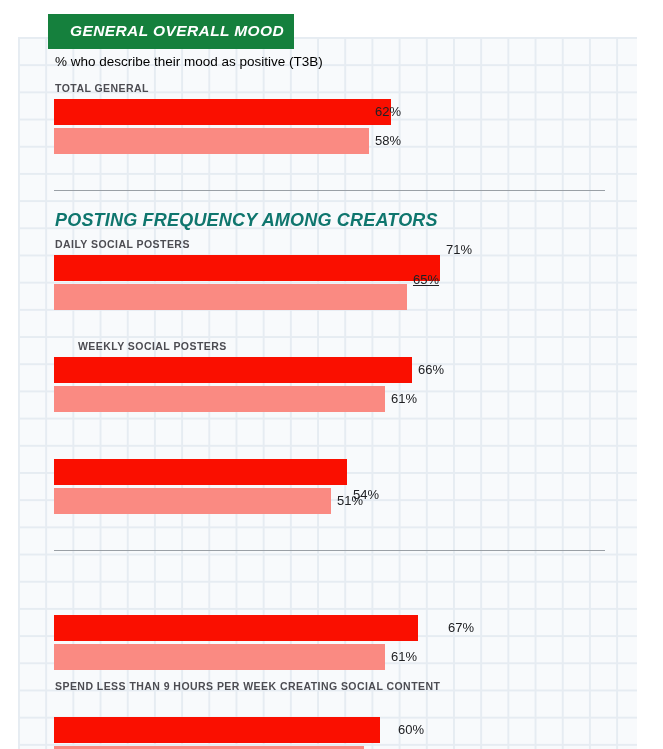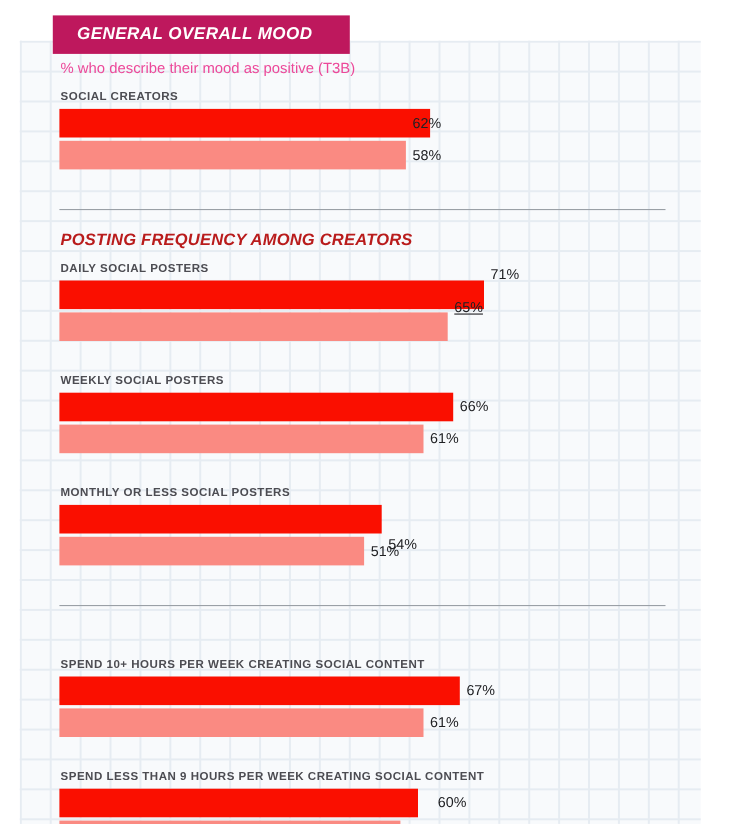--- a/index.html
+++ b/index.html
@@ -20,47 +20,47 @@
       linear-gradient(to right,#e6ecf2 0px,#e6ecf2 2px,transparent 2px),
       linear-gradient(to bottom,#e6ecf2 0px,#e6ecf2 2px,transparent 2px);
     background-size:27.2px 27.2px;
     background-position:0 0;
     z-index:0;
   }
   #content{position:absolute;inset:0;z-index:2;}
 
   .title-banner{
     position:absolute;left:48px;top:14px;
-    background:#be185d;
-    padding:8px 34px 9px 22px;
+    background:#15803d;
+    padding:8px 10px 9px 22px;
     z-index:5;
   }
   .title-banner span{
     display:block;
     color:#ffffff;
     font-size:15.5px;
     font-weight:bold;
     font-style:italic;
     letter-spacing:.4px;
     white-space:nowrap;
   }
 
   .subtitle{
     position:absolute;left:55px;top:54px;
     font-size:13.5px;
-    color:#ec4899;
+    color:#000000;
     white-space:nowrap;
   }
 
   .section-title{
     position:absolute;left:55px;
-    font-size:15px;
+    font-size:18px;
     font-weight:bold;
     font-style:italic;
-    color:#b91c1c;
+    color:#0f766e;
     letter-spacing:.2px;
     white-space:nowrap;
   }
 
   .divider{
     position:absolute;left:54px;
     width:551px;height:1px;
     background:#9aa0a6;
   }
 
@@ -95,46 +95,44 @@
 <div id="grid-backdrop"></div>
 
 <div id="content">
 
   <div class="title-banner">
     <span>GENERAL OVERALL MOOD</span>
   </div>
 
   <div class="subtitle">% who describe their mood as positive (T3B)</div>
 
-<div class="group-label" style="top: 82px;">SOCIAL CREATORS</div>
+<div class="group-label" style="top: 82px;">TOTAL GENERAL</div>
     <div class="bar primary" style="top: 99px; width: 337px; height: 26px; background: rgb(250, 15, 0);"></div>
     <div class="bar-value" style="top: 99px; left: 375px;">62%</div>
     <div class="bar secondary" style="top: 128px; width: 315px; height: 26px; background: rgb(250, 138, 130);"></div>
     <div class="bar-value" style="top: 128px; left: 375px;">58%</div>
     <div class="divider" style="top: 190px;"></div>
     <div class="section-title" style="top: 210px;">POSTING FREQUENCY AMONG CREATORS</div>
     <div class="group-label" style="top: 238px;">DAILY SOCIAL POSTERS</div>
     <div class="bar primary" style="top: 255px; width: 386px; height: 26px; background: rgb(250, 15, 0);"></div>
     <div class="bar-value" style="top: 237px; left: 446px;">71%</div>
     <div class="bar secondary" style="top: 284px; width: 353px; height: 26px; background: rgb(250, 138, 130);"></div>
     <div class="bar-value" style="top: 267px; left: 413px; text-decoration: underline;">65%</div>
-    <div class="group-label" style="top: 340px;">WEEKLY SOCIAL POSTERS</div>
+    <div class="group-label" style="top: 340px; margin-left: 23px;">WEEKLY SOCIAL POSTERS</div>
     <div class="bar primary" style="top: 357px; width: 358px; height: 26px; background: rgb(250, 15, 0);"></div>
     <div class="bar-value" style="top: 357px; left: 418px;">66%</div>
     <div class="bar secondary" style="top: 386px; width: 331px; height: 26px; background: rgb(250, 138, 130);"></div>
     <div class="bar-value" style="top: 386px; left: 391px;">61%</div>
-    <div class="group-label" style="top: 442px;">MONTHLY OR LESS SOCIAL POSTERS</div>
     <div class="bar primary" style="top: 459px; width: 293px; height: 26px; background: rgb(250, 15, 0);"></div>
     <div class="bar-value" style="top: 482px; left: 353px;">54%</div>
     <div class="bar secondary" style="top: 488px; width: 277px; height: 26px; background: rgb(250, 138, 130);"></div>
     <div class="bar-value" style="top: 488px; left: 337px;">51%</div>
     <div class="divider" style="top: 550px;"></div>
-    <div class="group-label" style="top: 598px;">SPEND 10+ HOURS PER WEEK CREATING SOCIAL CONTENT</div>
     <div class="bar primary" style="top: 615px; width: 364px; height: 26px; background: rgb(250, 15, 0);"></div>
-    <div class="bar-value" style="top: 615px; left: 424px;">67%</div>
+    <div class="bar-value" style="top: 615px; left: 448px;">67%</div>
     <div class="bar secondary" style="top: 644px; width: 331px; height: 26px; background: rgb(250, 138, 130);"></div>
     <div class="bar-value" style="top: 644px; left: 391px;">61%</div>
-    <div class="group-label" style="top: 680px; margin-top: 20px;">SPEND LESS THAN 9 HOURS PER WEEK CREATING SOCIAL CONTENT</div>
+    <div class="group-label" style="top: 680px;">SPEND LESS THAN 9 HOURS PER WEEK CREATING SOCIAL CONTENT</div>
     <div class="bar primary" style="top: 717px; width: 326px; height: 26px; background: rgb(250, 15, 0);"></div>
     <div class="bar-value" style="top: 717px; left: 386px; margin-left: 12px;">60%</div>
     <div class="bar secondary" style="top: 746px; width: 310px; height: 26px; background: rgb(250, 138, 130);"></div>
     <div class="bar-value" style="top: 746px; left: 370px;">57%</div>
   </div>
 
 </body></html>

